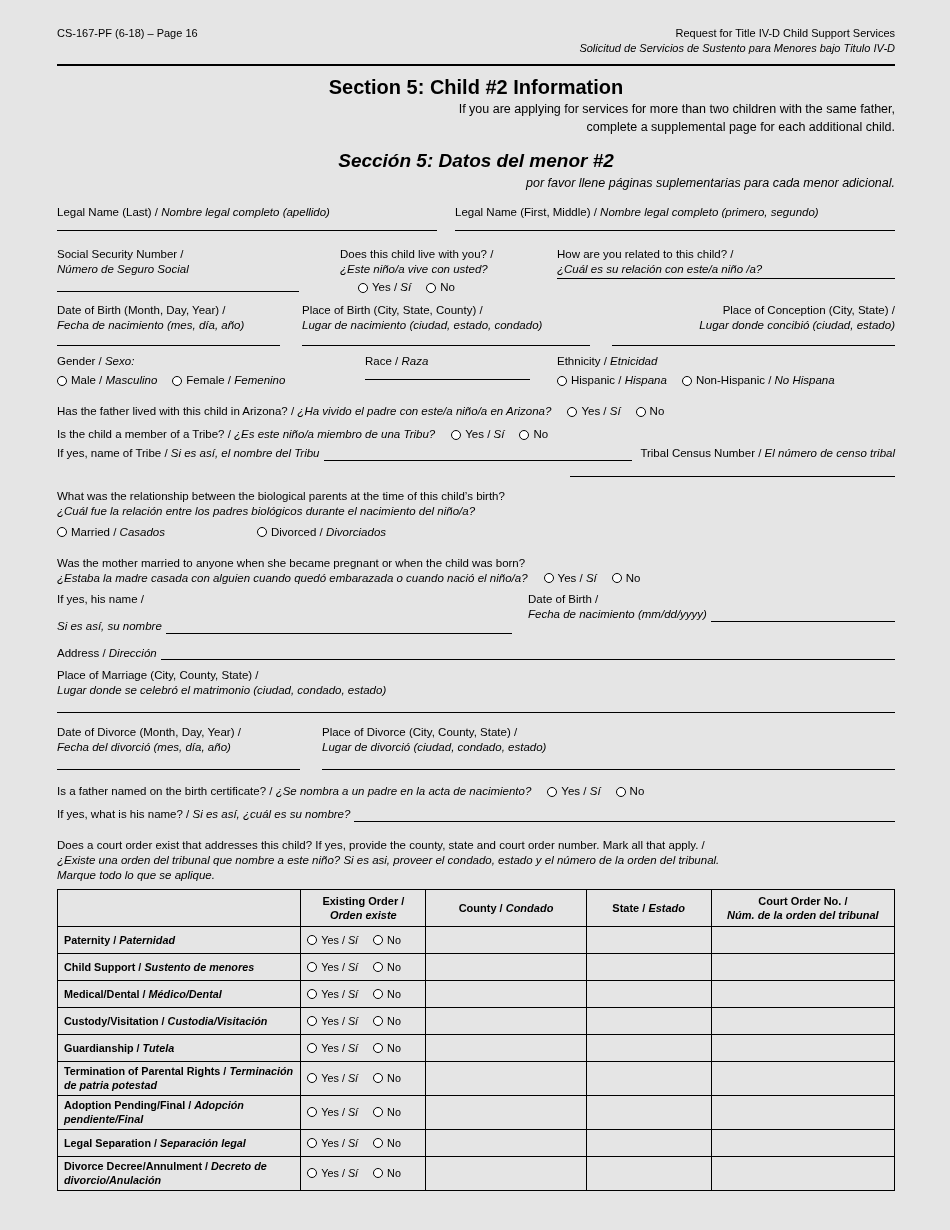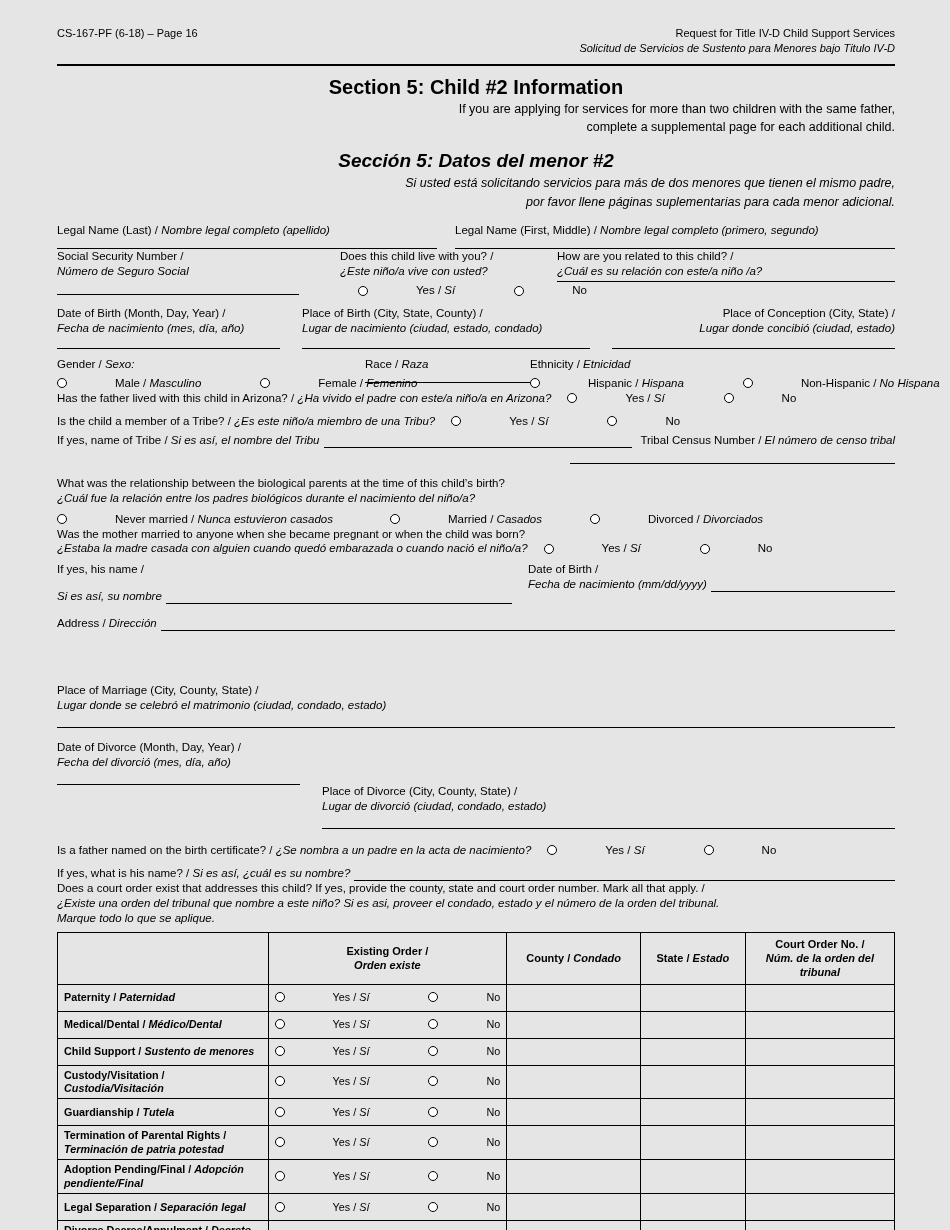--- a/index.html
+++ b/index.html
@@ -13,26 +13,26 @@
   .rule{border-top:2px solid #000;margin:8px 0 8px;}
   .t-en{font-size:20px;font-weight:bold;text-align:center;margin-top:6px;}
   .sub{font-size:12.5px;text-align:right;line-height:1.5;}
   .t-es{font-size:19px;font-weight:bold;font-style:italic;text-align:center;margin-top:12px;}
   .row{display:flex;}
   .frow{display:flex;align-items:flex-end;}
   .rrow{display:flex;align-items:center;}
   .c{display:flex;flex-direction:column;}
   .ul{border-bottom:1px solid #000;}
   .fill{flex:1;border-bottom:1px solid #000;margin-left:4px;}
-  .rg{display:inline-flex;align-items:center;white-space:nowrap;gap:44px;}
+  .rg{display:inline-flex;align-items:center;white-space:nowrap;}
   .radio{width:10px;height:10px;border:1px solid #000;border-radius:50%;display:inline-block;flex:none;margin-right:4px;background:#fff;}
   .rl{margin-right:15px;white-space:nowrap;}
   .rl.last{margin-right:0;}
   .ml16{margin-left:16px;}
-  .mt4{margin-top:4px;}.mt6{margin-top:6px;}.mt8{margin-top:8px;}.mt10{margin-top:0;}
+  .mt4{margin-top:4px;}.mt6{margin-top:6px;}.mt8{margin-top:8px;}.mt10{margin-top:16px;}
   .mt12{margin-top:12px;}.mt14{margin-top:14px;align-items:center;}
   
   .colA{width:380px;margin-right:18px;}
   .colB{flex:1;}
   .colA .ul,.colB .ul{margin-top:10px;height:1px;}
   .r2c1{width:283px;}
   .r2c2{width:217px;}
   .r2c3{flex:1;}
   .r2c1 .ul{width:242px;margin-top:15px;}
   .r2c3 .ul{width:100%;margin-top:2px;}
@@ -45,21 +45,21 @@
   .r4c1{width:308px;}
   .r4c2{width:192px;}
   .r4c3{flex:1;}
   .r4c2 .ul{width:165px;margin-top:10px;}
   .tribal-ul{width:325px;margin-left:auto;margin-top:6px;height:10px;}
   .optw1{width:333px;}
   .optw2{width:200px;}
   .hn-c1{width:455px;margin-right:16px;gap:12px;}
   .hn-c2{flex:1;}
   .mar-c1{width:265px;}
-  .mar-c2{flex:1;margin-top:44px;}
+  .mar-c2{flex:1;}
   .mar-c1 .ul{width:243px;margin-top:14px;}
   .mar-c2 .ul{width:100%;margin-top:14px;}
   
   table.orders{border-collapse:collapse;width:100%;margin-top:6px;}
   table.orders th,table.orders td{border:1px solid #000;vertical-align:middle;}
   table.orders th{font-weight:bold;text-align:center;font-size:11px;line-height:1.3;padding:4px 3px;}
   td.lblcell{font-weight:bold;font-size:10.8px;padding:3px 6px;line-height:1.25;}
   td.lblcell .es{font-weight:bold;}
   td.ordcell{white-space:nowrap;font-size:10.8px;padding:3px 6px;height:27px;}
   td.blank{height:27px;}
@@ -75,21 +75,20 @@
       <div>Request for Title IV-D Child Support Services</div>
       <div class="it">Solicitud de Servicios de Sustento para Menores bajo Titulo IV-D</div>
     </div>
   </div>
   <div class="rule"></div>
 
   <div class="t-en">Section 5: Child #2 Information</div>
   <div class="sub">If you are applying for services for more than two children with the same father,</div>
   <div class="sub">complete a supplemental page for each additional child.</div>
   <div class="t-es">Sección 5: Datos del menor #2</div>
-  <div class="sub it">Si usted está solicitando servicios para más de dos menores que tienen el mismo padre,</div>
   <div class="sub it">por favor llene páginas suplementarias para cada menor adicional.</div>
 
   <div class="row mt12">
     <div class="c colA">
       <div><span class="en">Legal Name (Last) /</span> <span class="es">Nombre legal completo (apellido)</span></div>
       <div class="ul"></div>
     </div>
     <div class="c colB">
       <div><span class="en">Legal Name (First, Middle) /</span> <span class="es">Nombre legal completo (primero, segundo)</span></div>
       <div class="ul"></div>
@@ -181,24 +180,20 @@
     <span class="fill" style="margin-right:8px;"></span>
     <span style="white-space:nowrap;"><span class="en">Tribal Census Number /</span> <span class="es">El número de censo tribal</span></span>
   </div>
   <div class="ul tribal-ul"></div>
 
   <div class="mt12">
     <div class="en">What was the relationship between the biological parents at the time of this child’s birth?</div>
     <div class="es">¿Cuál fue la relación entre los padres biológicos durante el nacimiento del niño/a?</div>
   </div>
   <div class="rrow mt6">
-    <span class="rg optw1">
-        <span class="radio"></span>
-        <span><span>Never married /</span> <i>Nunca estuvieron casados</i></span>
-      </span>
     <span class="rg optw2">
         <span class="radio"></span>
         <span><span>Married /</span> <i>Casados</i></span>
       </span>
     <span class="rg">
         <span class="radio"></span>
         <span><span>Divorced /</span> <i>Divorciados</i></span>
       </span>
   </div>
 
@@ -300,33 +295,33 @@
               <span class="radio"></span>
               <span class="rl"><span>Yes /</span> <i>Sí</i></span>
               <span class="radio"></span>
               <span class="rl last">No</span>
             </span></td>
         <td class="blank"></td>
         <td class="blank"></td>
         <td class="blank"></td>
       </tr>
       <tr>
+        <td class="lblcell"><span>Child Support /</span> <span class="es">Sustento de menores</span></td>
+        <td class="ordcell"><span class="rg">
+              <span class="radio"></span>
+              <span class="rl"><span>Yes /</span> <i>Sí</i></span>
+              <span class="radio"></span>
+              <span class="rl last">No</span>
+            </span></td>
+        <td class="blank"></td>
+        <td class="blank"></td>
+        <td class="blank"></td>
+      </tr>
+      <tr>
         <td class="lblcell"><span>Medical/Dental /</span> <span class="es">Médico/Dental</span></td>
-        <td class="ordcell"><span class="rg">
-              <span class="radio"></span>
-              <span class="rl"><span>Yes /</span> <i>Sí</i></span>
-              <span class="radio"></span>
-              <span class="rl last">No</span>
-            </span></td>
-        <td class="blank"></td>
-        <td class="blank"></td>
-        <td class="blank"></td>
-      </tr>
-      <tr>
-        <td class="lblcell"><span>Child Support /</span> <span class="es">Sustento de menores</span></td>
         <td class="ordcell"><span class="rg">
               <span class="radio"></span>
               <span class="rl"><span>Yes /</span> <i>Sí</i></span>
               <span class="radio"></span>
               <span class="rl last">No</span>
             </span></td>
         <td class="blank"></td>
         <td class="blank"></td>
         <td class="blank"></td>
       </tr>

